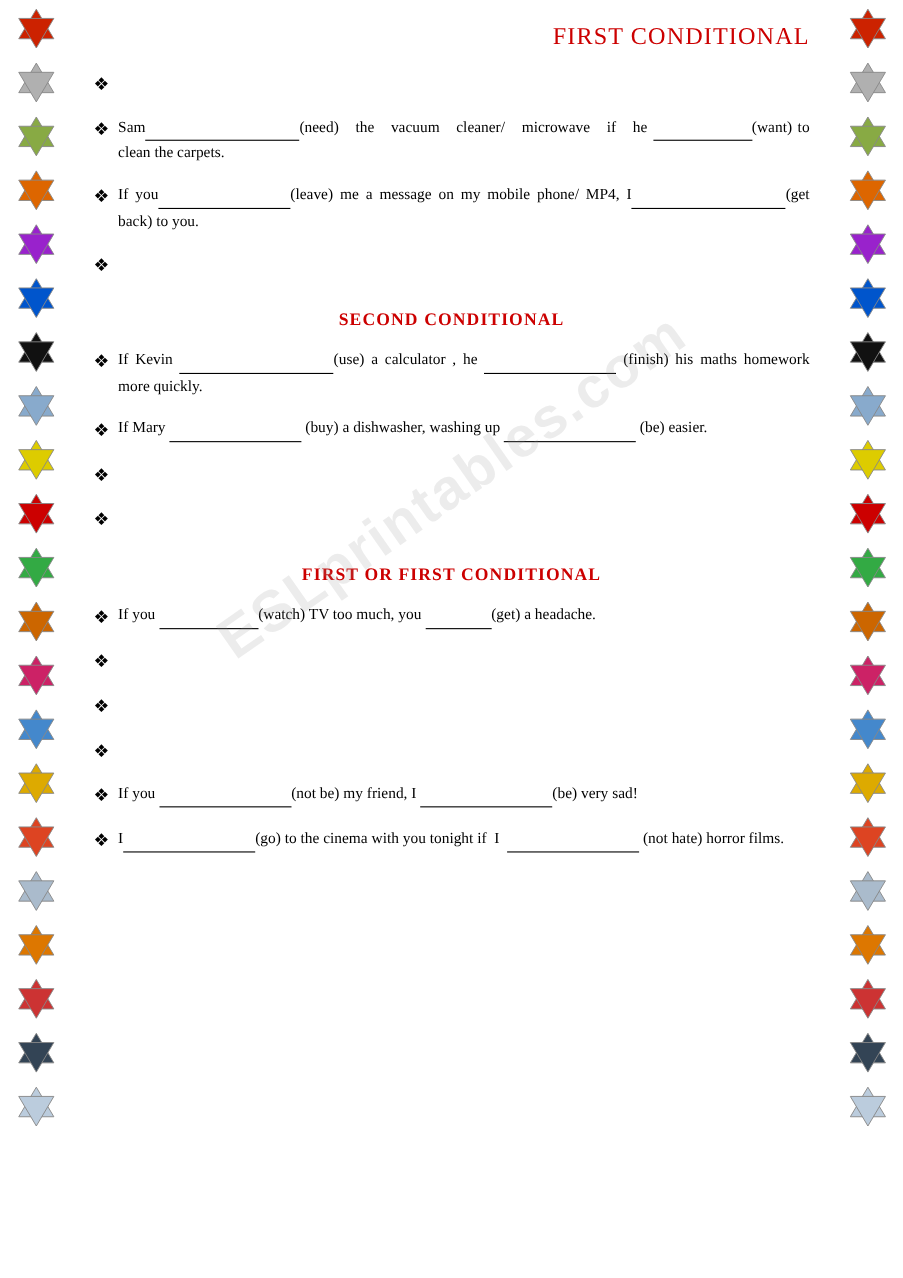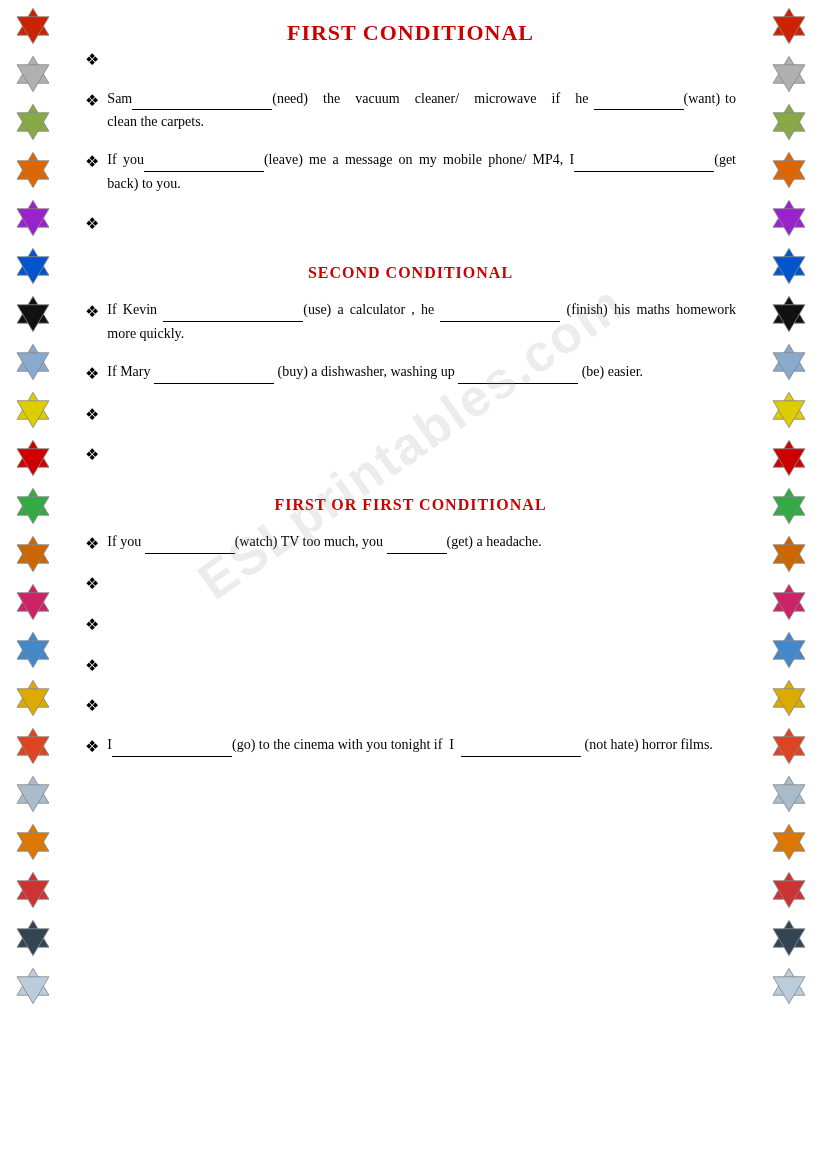--- a/index.html
+++ b/index.html
@@ -48,24 +48,25 @@
       gap: 2px;
     }
 
     .content {
       margin-left: 65px;
       margin-right: 65px;
       padding: 20px 20px 20px 20px;
     }
 
     .main-title {
-      text-align: center;
+      text-align: right;
       color: #cc0000;
       font-size: 22px;
-      font-weight: bold;
+      font-weight: normal;
+      margin-bottom: 18px;
       letter-spacing: 1px;
     }
 
     .section-title {
       text-align: center;
       color: #cc0000;
       font-size: 16px;
       font-weight: bold;
       margin: 28px 0 16px 0;
       letter-spacing: 1px;
@@ -369,20 +370,23 @@
         <span class="bullet">❖</span>
       </div>
       <div class="exercise-item">
         <span class="bullet">❖</span>
       </div>
       <div class="exercise-item">
         <span class="bullet">❖</span>
       </div>
       <div class="exercise-item">
         <span class="bullet">❖</span>
+        <span class="exercise-text">
+          If you <span class="blank blank-lg"></span>(not be) my friend, I <span class="blank blank-lg"></span>(be) very sad!
+        </span>
       </div>
       <div class="exercise-item">
         <span class="bullet">❖</span>
         <span class="exercise-text">
           I<span class="blank blank-lg"></span>(go) to the cinema with you tonight if &nbsp;I &nbsp;<span class="blank blank-lg"></span> (not hate) horror films.
         </span>
       </div>
     </div>
 
   </div>

